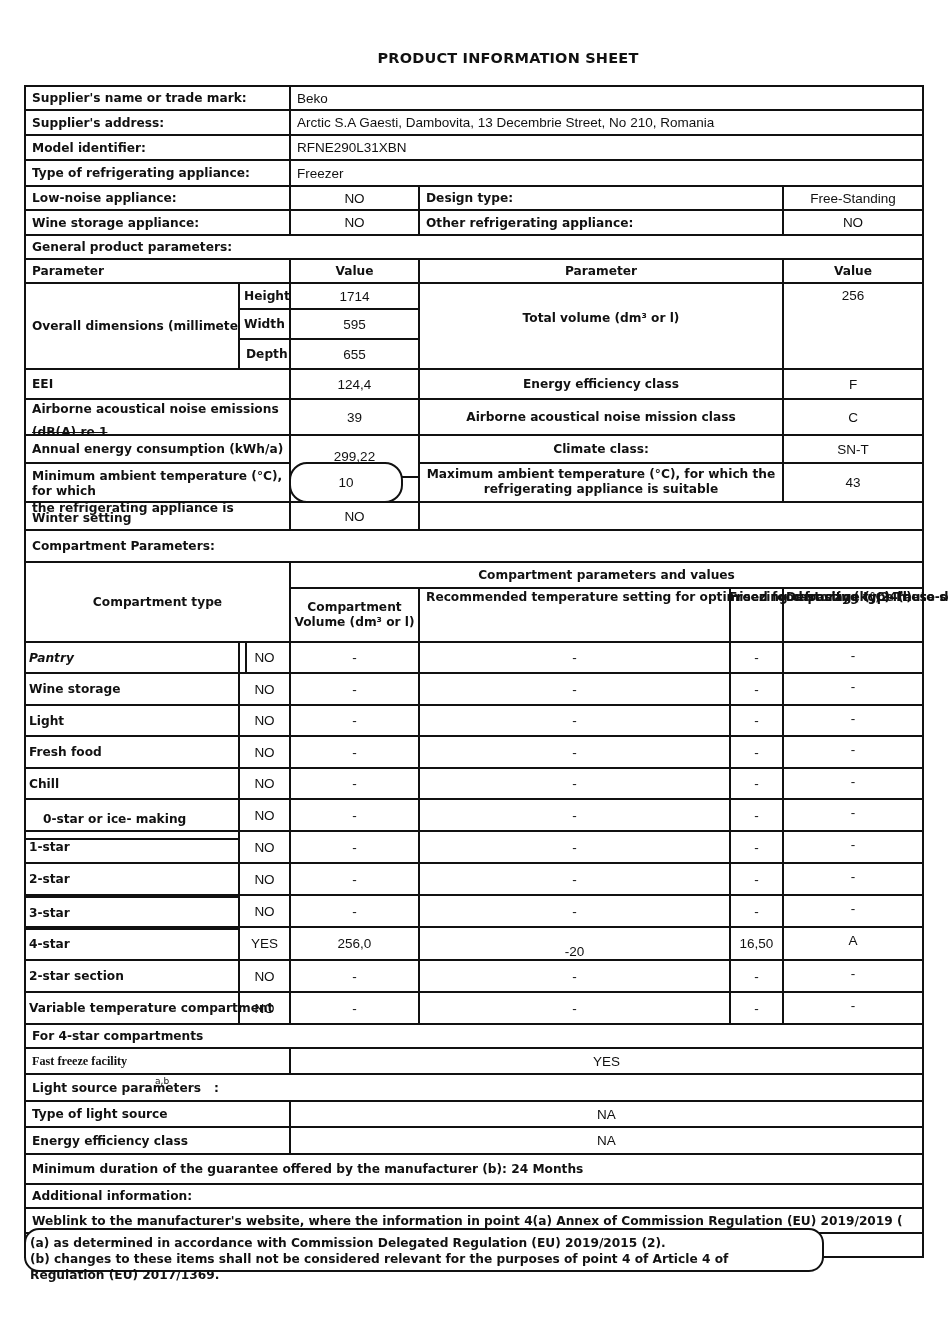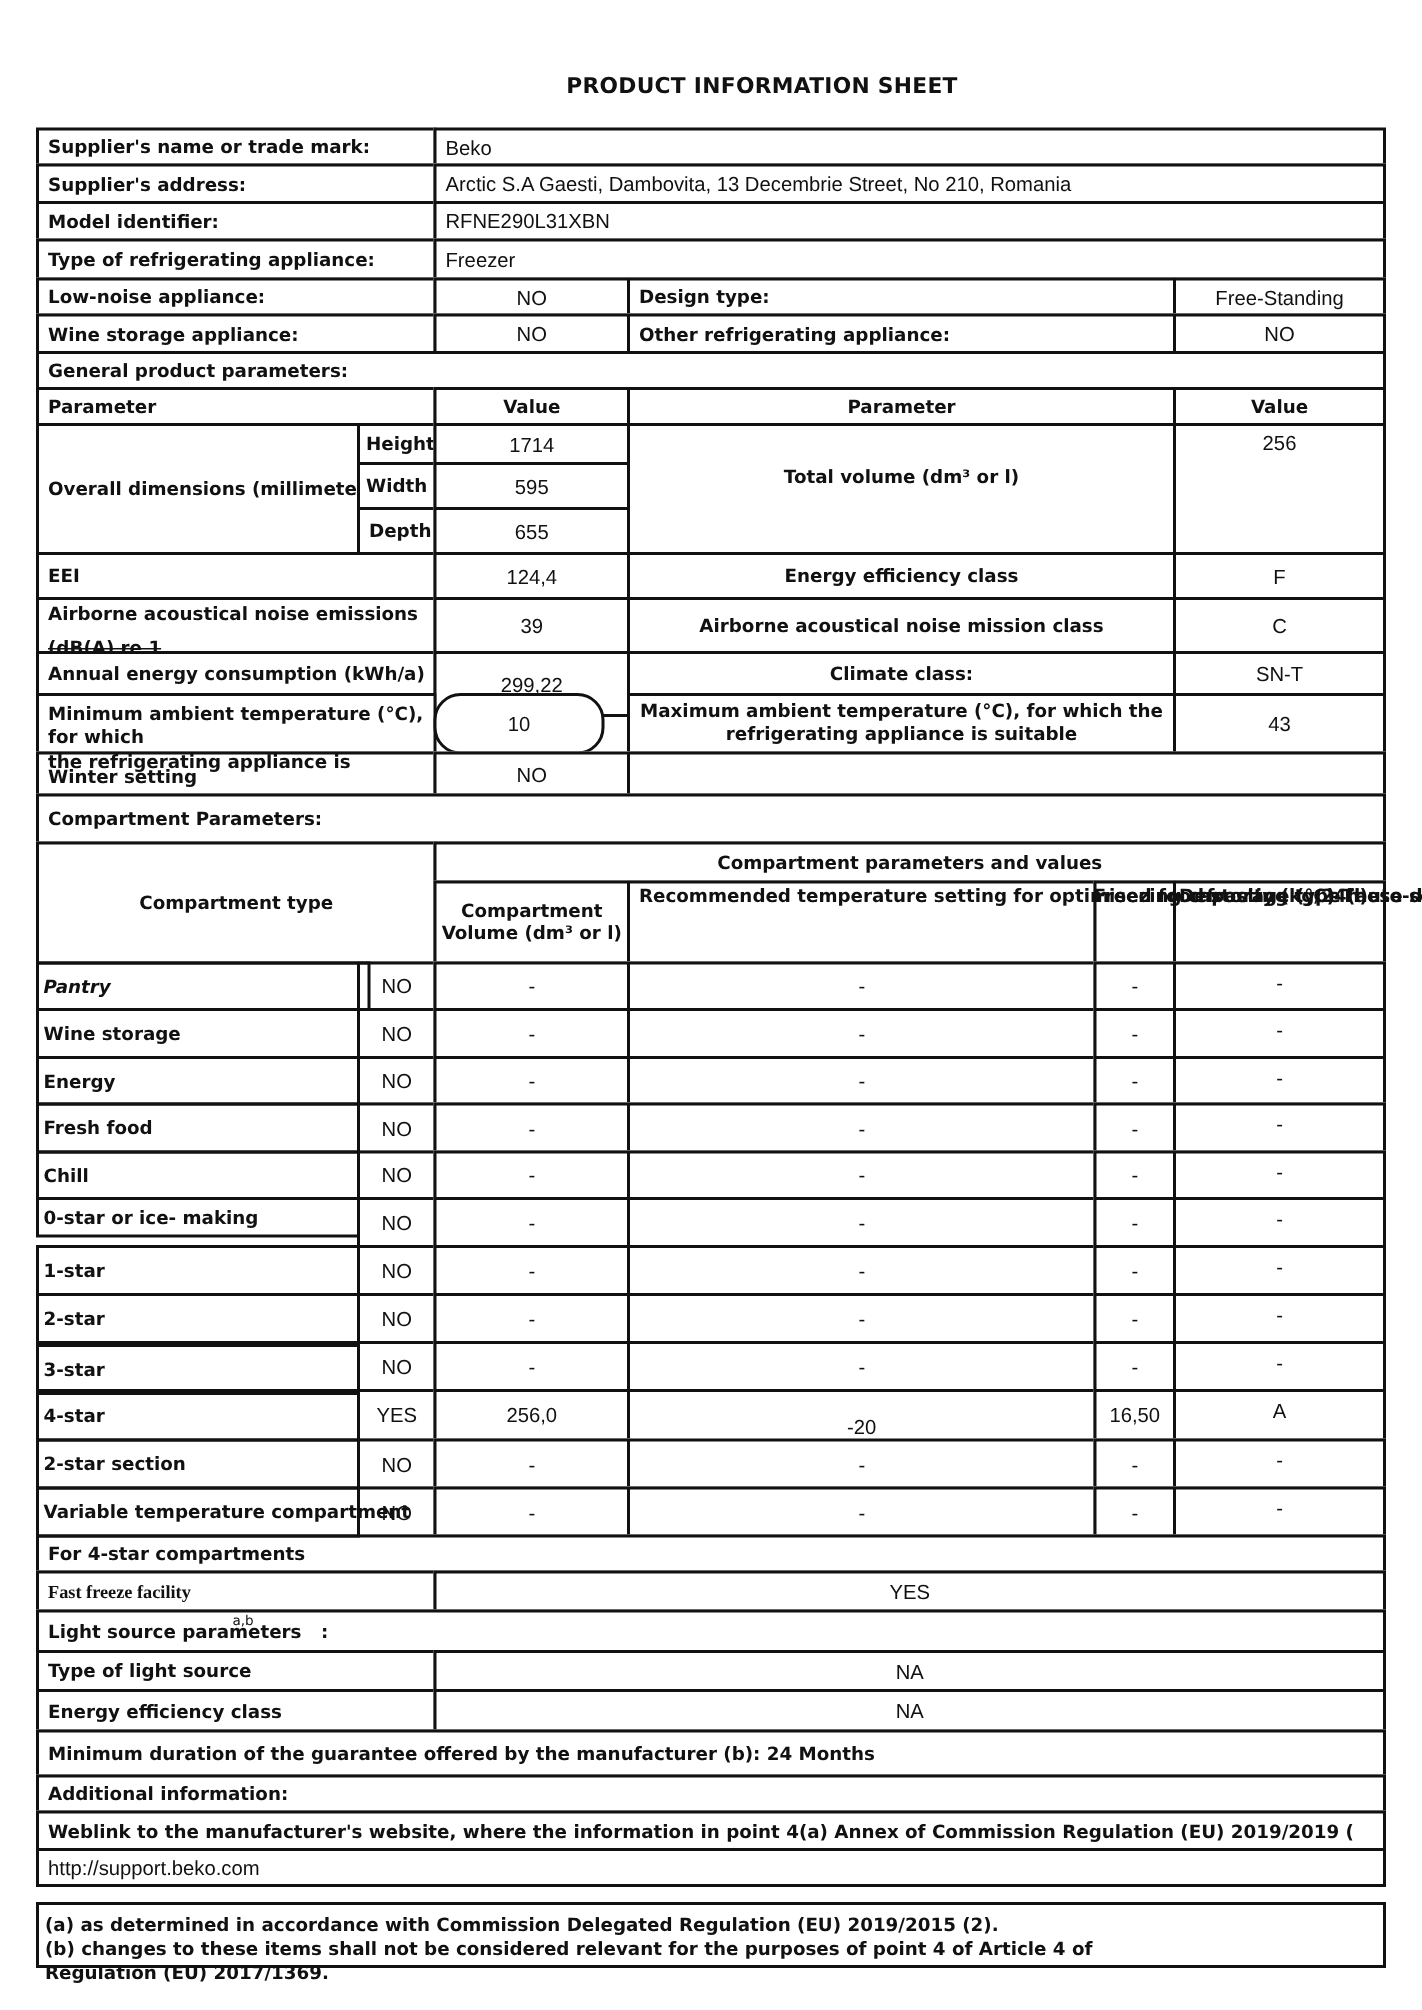--- a/index.html
+++ b/index.html
@@ -107,39 +107,39 @@
     <div class="c v m" style="left: 289px; top: 641px; width: 131px; height: 33px;">-</div>
     <div class="c v m" style="left: 418px; top: 641px; width: 313px; height: 33px;">-</div>
     <div class="c v m" style="left: 729px; top: 641px; width: 55px; height: 33px;">-</div>
     <div class="c v m" style="left: 782px; top: 641px; width: 142px; height: 33px; align-items: flex-start; padding-top: 5px;">-</div>
     <div class="c b l" style="left: 24px; top: 672px; width: 216px; height: 34px; padding-left: 3px; z-index: 3; background: transparent;">Wine storage</div>
     <div class="c v m" style="left: 238px; top: 672px; width: 53px; height: 34px;">NO</div>
     <div class="c v m" style="left: 289px; top: 672px; width: 131px; height: 34px;">-</div>
     <div class="c v m" style="left: 418px; top: 672px; width: 313px; height: 34px;">-</div>
     <div class="c v m" style="left: 729px; top: 672px; width: 55px; height: 34px;">-</div>
     <div class="c v m" style="left: 782px; top: 672px; width: 142px; height: 34px; align-items: flex-start; padding-top: 5px;">-</div>
-    <div class="c b l" style="left: 24px; top: 704px; width: 216px; height: 33px; padding-left: 3px; z-index: 3; background: transparent;">Energy</div>
+    <div class="c b l" style="left: 24px; top: 704px; width: 216px; height: 33px; padding-left: 3px; z-index: 3; background: transparent;">Light</div>
     <div class="c v m" style="left: 238px; top: 704px; width: 53px; height: 33px;">NO</div>
     <div class="c v m" style="left: 289px; top: 704px; width: 131px; height: 33px;">-</div>
     <div class="c v m" style="left: 418px; top: 704px; width: 313px; height: 33px;">-</div>
     <div class="c v m" style="left: 729px; top: 704px; width: 55px; height: 33px;">-</div>
     <div class="c v m" style="left: 782px; top: 704px; width: 142px; height: 33px; align-items: flex-start; padding-top: 5px;">-</div>
     <div class="c b l" style="left: 24px; top: 735px; width: 216px; height: 34px; padding-left: 3px; z-index: 3; background: transparent;">Fresh food</div>
     <div class="c v m" style="left: 238px; top: 735px; width: 53px; height: 34px;">NO</div>
     <div class="c v m" style="left: 289px; top: 735px; width: 131px; height: 34px;">-</div>
     <div class="c v m" style="left: 418px; top: 735px; width: 313px; height: 34px;">-</div>
     <div class="c v m" style="left: 729px; top: 735px; width: 55px; height: 34px;">-</div>
     <div class="c v m" style="left: 782px; top: 735px; width: 142px; height: 34px; align-items: flex-start; padding-top: 5px;">-</div>
     <div class="c b l" style="left: 24px; top: 767px; width: 216px; height: 33px; padding-left: 3px; z-index: 3; background: transparent;">Chill</div>
     <div class="c v m" style="left: 238px; top: 767px; width: 53px; height: 33px;">NO</div>
     <div class="c v m" style="left: 289px; top: 767px; width: 131px; height: 33px;">-</div>
     <div class="c v m" style="left: 418px; top: 767px; width: 313px; height: 33px;">-</div>
     <div class="c v m" style="left: 729px; top: 767px; width: 55px; height: 33px;">-</div>
     <div class="c v m" style="left: 782px; top: 767px; width: 142px; height: 33px; align-items: flex-start; padding-top: 5px;">-</div>
-    <div class="c b l" style="left: 24px; top: 798px; width: 216px; height: 27px; padding-left: 3px; z-index: 3; background: transparent;">0-star or ice- making</div>
+    <div class="c b l" style="left: 24px; top: 798px; width: 216px; height: 42px; padding-left: 17px; z-index: 3; background: transparent;">0-star or ice- making</div>
     <div class="c v m" style="left: 238px; top: 798px; width: 53px; height: 34px;">NO</div>
     <div class="c v m" style="left: 289px; top: 798px; width: 131px; height: 34px;">-</div>
     <div class="c v m" style="left: 418px; top: 798px; width: 313px; height: 34px;">-</div>
     <div class="c v m" style="left: 729px; top: 798px; width: 55px; height: 34px;">-</div>
     <div class="c v m" style="left: 782px; top: 798px; width: 142px; height: 34px; align-items: flex-start; padding-top: 5px;">-</div>
     <div class="c b l" style="left: 24px; top: 830px; width: 216px; height: 34px; padding-left: 3px; z-index: 3; background: transparent;">1-star</div>
     <div class="c v m" style="left: 238px; top: 830px; width: 53px; height: 34px;">NO</div>
     <div class="c v m" style="left: 289px; top: 830px; width: 131px; height: 34px;">-</div>
     <div class="c v m" style="left: 418px; top: 830px; width: 313px; height: 34px;">-</div>
     <div class="c v m" style="left: 729px; top: 830px; width: 55px; height: 34px;">-</div>
@@ -186,17 +186,17 @@
 </div>
 <div class="c b l" style="left:24px;top:1100px;width:267px;height:28px;">Type of light source</div>
 <div class="c v m" style="left:289px;top:1100px;width:635px;height:28px;">NA</div>
 <div class="c b l" style="left:24px;top:1126px;width:267px;height:29px;">Energy efficiency class</div>
 <div class="c v m" style="left:289px;top:1126px;width:635px;height:29px;">NA</div>
 
 <div class="c b l" style="left:24px;top:1153px;width:900px;height:32px;">Minimum duration of the guarantee offered by the manufacturer (b): 24 Months</div>
 <div class="c b l" style="left:24px;top:1183px;width:900px;height:26px;">Additional information:</div>
 <div class="c b l" style="left:24px;top:1207px;width:900px;height:27px;">Weblink to the manufacturer's website, where the information in point 4(a) Annex of Commission  Regulation (EU) 2019/2019  (</div>
 <div class="c v l" style="left:24px;top:1232px;width:900px;height:26px;">http://support.beko.com</div>
-<div class="c b" style="left:24px;top:1268px;width:900px;height:44px;">
+<div class="c b" style="left:24px;top:1228px;width:800px;height:44px;border-radius:15px;">
   <span class="ov" style="left:4px;top:6px;">(a) as determined in accordance with Commission Delegated Regulation (EU) 2019/2015 (2).</span>
   <span class="ov" style="left:4px;top:22px;">(b) changes to these items shall not be considered relevant for the purposes of point 4 of Article 4 of</span>
   <span class="ov" style="left:4px;top:38px;">Regulation (EU) 2017/1369.</span>
 </div>
 
 </body></html>

